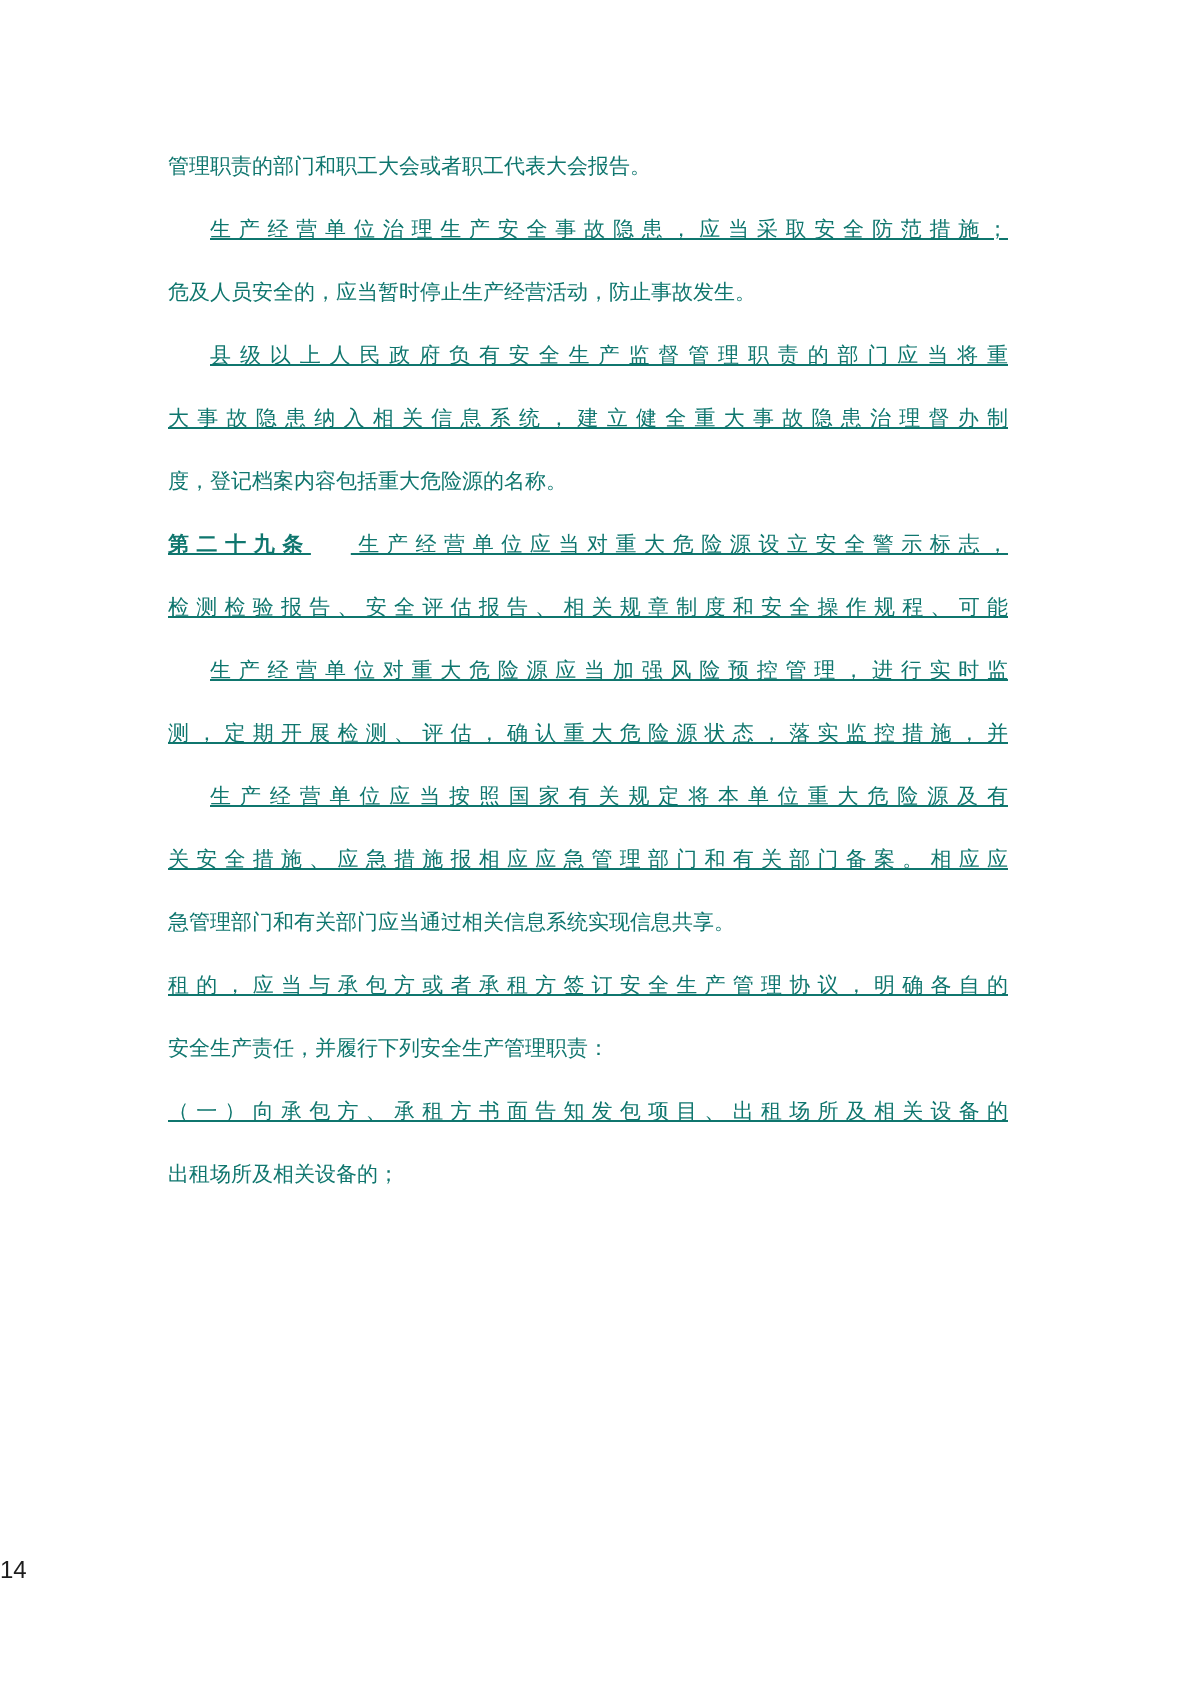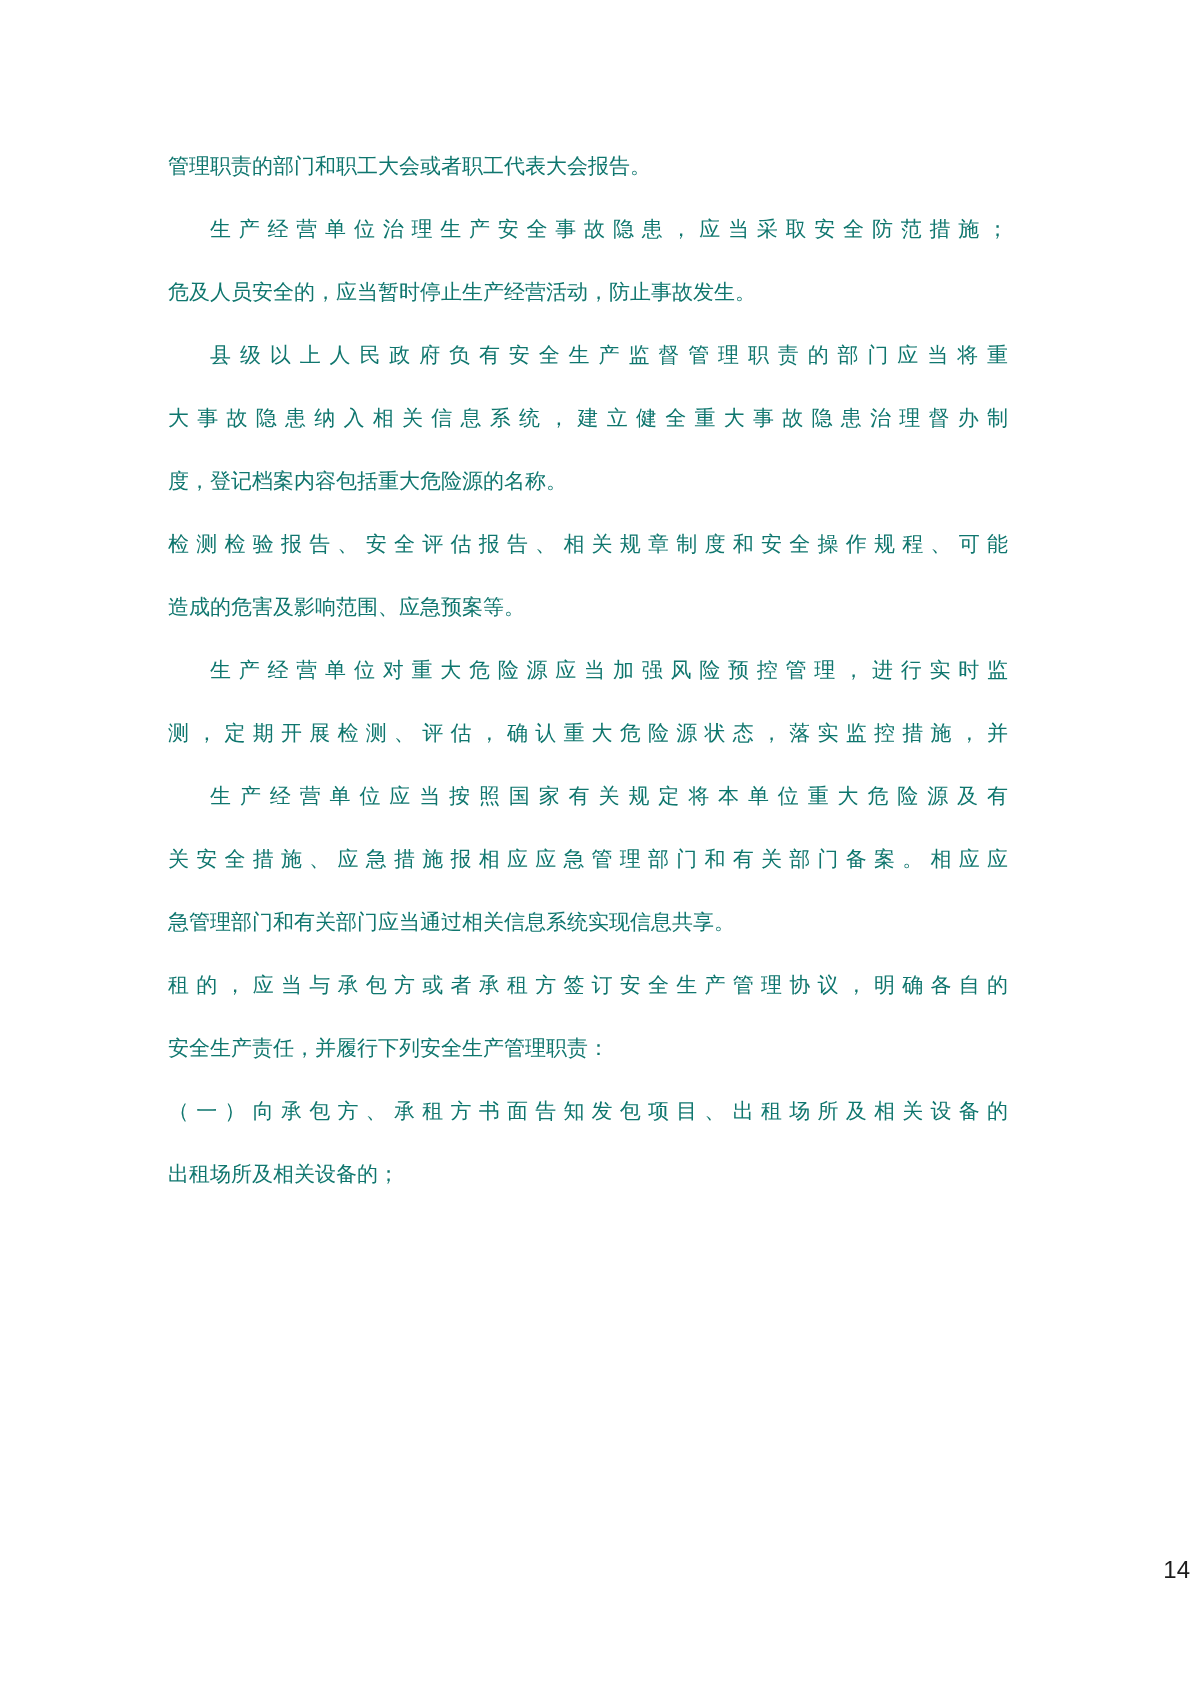--- a/index.html
+++ b/index.html
@@ -26,55 +26,56 @@
   .line {
     line-height: 63px;
     height: 63px;
     text-align: left;
     overflow: visible;
   }
   .line.justify {
     text-align: justify;
     text-align-last: justify;
     text-justify: inter-character;
+    text-decoration: underline;
   }
   .line.indent-2 {
     text-indent: 2em;
   }
   .line b {
     font-weight: bold;
   }
   .article-gap {
     display: inline-block;
     width: 1.9em;
   }
   .footer {
     position: absolute;
     left: 0;
     top: 1556px;
     width: 100%;
-    text-align: right;
+    text-align: left;
     font-family: "Liberation Sans", "DejaVu Sans", sans-serif;
     font-size: 24px;
     color: #1c1c1c;
   }
 </style>
 </head>
 <body>
 
 <div class="page">
   <div class="text-block" id="text-block">
       <div class="line"><span>管理职责的部门和职工大会或者职工代表大会报告。</span></div>
       <div class="line justify indent-2"><span>生产经营单位治理生产安全事故隐患，应当采取安全防范措施；</span></div>
       <div class="line"><span>危及人员安全的，应当暂时停止生产经营活动，防止事故发生。</span></div>
       <div class="line justify indent-2"><span>县级以上人民政府负有安全生产监督管理职责的部门应当将重</span></div>
       <div class="line justify"><span>大事故隐患纳入相关信息系统，建立健全重大事故隐患治理督办制</span></div>
       <div class="line"><span>度，登记档案内容包括重大危险源的名称。</span></div>
+      <div class="line justify"><b>第二十九条</b><span class="article-gap"></span><span>生产经营单位应当对重大危险源设立安全警示标志，</span></div>
       <div class="line justify"><span>检测检验报告、安全评估报告、相关规章制度和安全操作规程、可能</span></div>
-      <div class="line"><span>造成的危害及影响范围、应急预案等。</span></div>
       <div class="line justify indent-2"><span>生产经营单位对重大危险源应当加强风险预控管理，进行实时监</span></div>
       <div class="line justify"><span>测，定期开展检测、评估，确认重大危险源状态，落实监控措施，并</span></div>
       <div class="line justify indent-2"><span>生产经营单位应当按照国家有关规定将本单位重大危险源及有</span></div>
       <div class="line justify"><span>关安全措施、应急措施报相应应急管理部门和有关部门备案。相应应</span></div>
       <div class="line"><span>急管理部门和有关部门应当通过相关信息系统实现信息共享。</span></div>
       <div class="line justify"><span>租的，应当与承包方或者承租方签订安全生产管理协议，明确各自的</span></div>
       <div class="line"><span>安全生产责任，并履行下列安全生产管理职责：</span></div>
       <div class="line justify"><span>（一）向承包方、承租方书面告知发包项目、出租场所及相关设备的</span></div>
       <div class="line"><span>出租场所及相关设备的；</span></div>
     </div>

